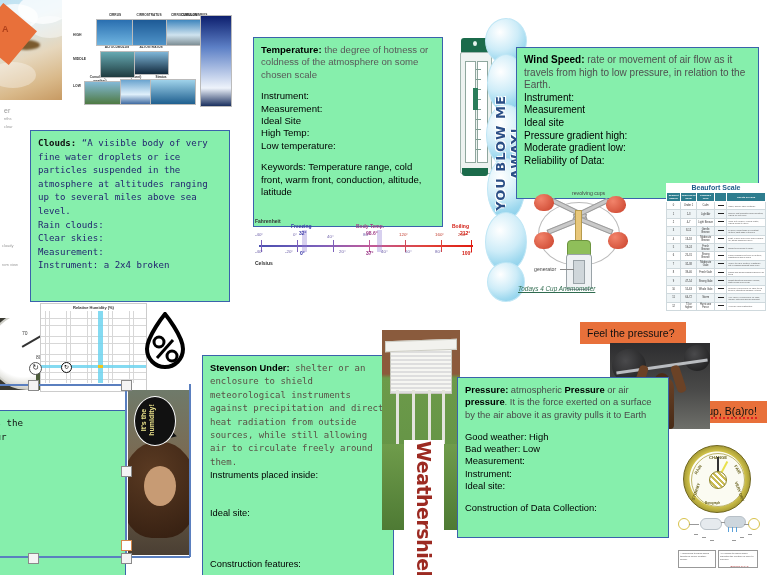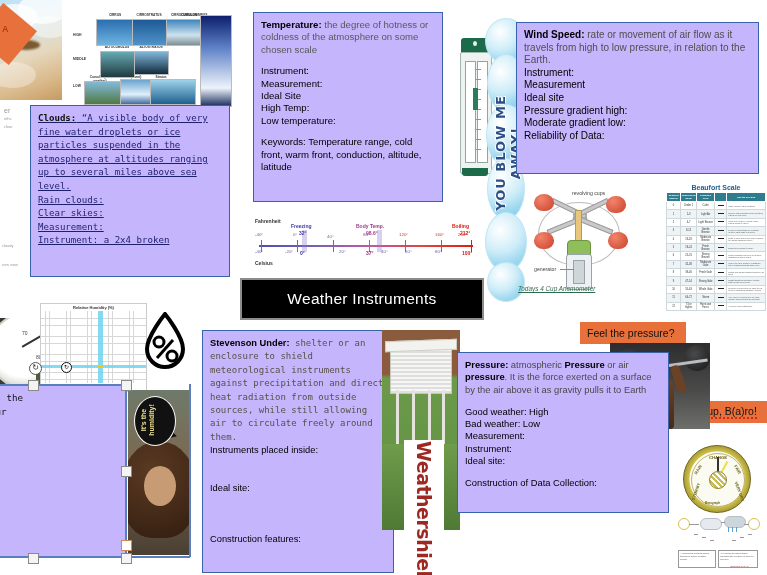--- a/index.html
+++ b/index.html
@@ -2,26 +2,26 @@
 <html><head>
 <meta charset="utf-8">
 <style>
   html,body{margin:0;padding:0;background:#ffffff;}
   body{width:767px;height:575px;position:relative;overflow:hidden;
        font-family:"Liberation Sans", sans-serif;color:#000;}
   .canvas{position:absolute;left:0;top:0;width:767px;height:575px;background:#fff;overflow:hidden;}
   .abs{position:absolute;}
 
   
-  .tbox{position:absolute;background:#c4b5fd;border:1.5px solid #3a62ab;box-sizing:border-box;}
+  .tbox{position:absolute;background:#86efac;border:1.5px solid #3a62ab;box-sizing:border-box;margin-top:25px;}
   .tbox .body{padding:6px 7px;}
 
   
   #clouds-box{left:30px;top:105px;width:200px;height:172px;}
-  #clouds-box .body{font-family:"DejaVu Sans Mono", monospace;font-size:9.1px;line-height:13.6px;color:#1f1f6e;text-decoration:underline;}
+  #clouds-box .body{font-family:"DejaVu Sans Mono", monospace;font-size:9.1px;line-height:13.6px;color:#1f1f6e;}
   #clouds-box .body b{color:#111;}
 
   
   #temp-box{left:253px;top:12px;width:190px;height:190px;}
   #temp-box .body{font-size:9.6px;line-height:12.4px;}
   #temp-box .lead{color:#595959;}
   #temp-box .sp{display:block;height:9px;}
 
   
   #wind-box{left:516px;top:22px;width:243px;height:152px;}
@@ -515,23 +515,20 @@
             <td>12</td>
             <td>73 or higher</td>
             <td>Hurricane Force</td>
             <td class="ico"><span class="glyph"></span></td>
             <td class="e">Violence and destruction</td>
           </tr>
         </tbody>
     </table>
   </div>
 
-  <div class="abs" id="title-bar">
-    <span>Weather Instruments</span>
-  </div>
 
   <div class="abs" id="gauge">
     <div class="dial"></div>
     <div class="n" style="left:22px;top:12px;">70</div>
     <div class="n" style="left:36px;top:36px;">80</div>
     <div class="n" style="left:36px;top:46px;">90</div>
     <div class="needle"></div>
     <div class="bg"></div>
   </div>
 

